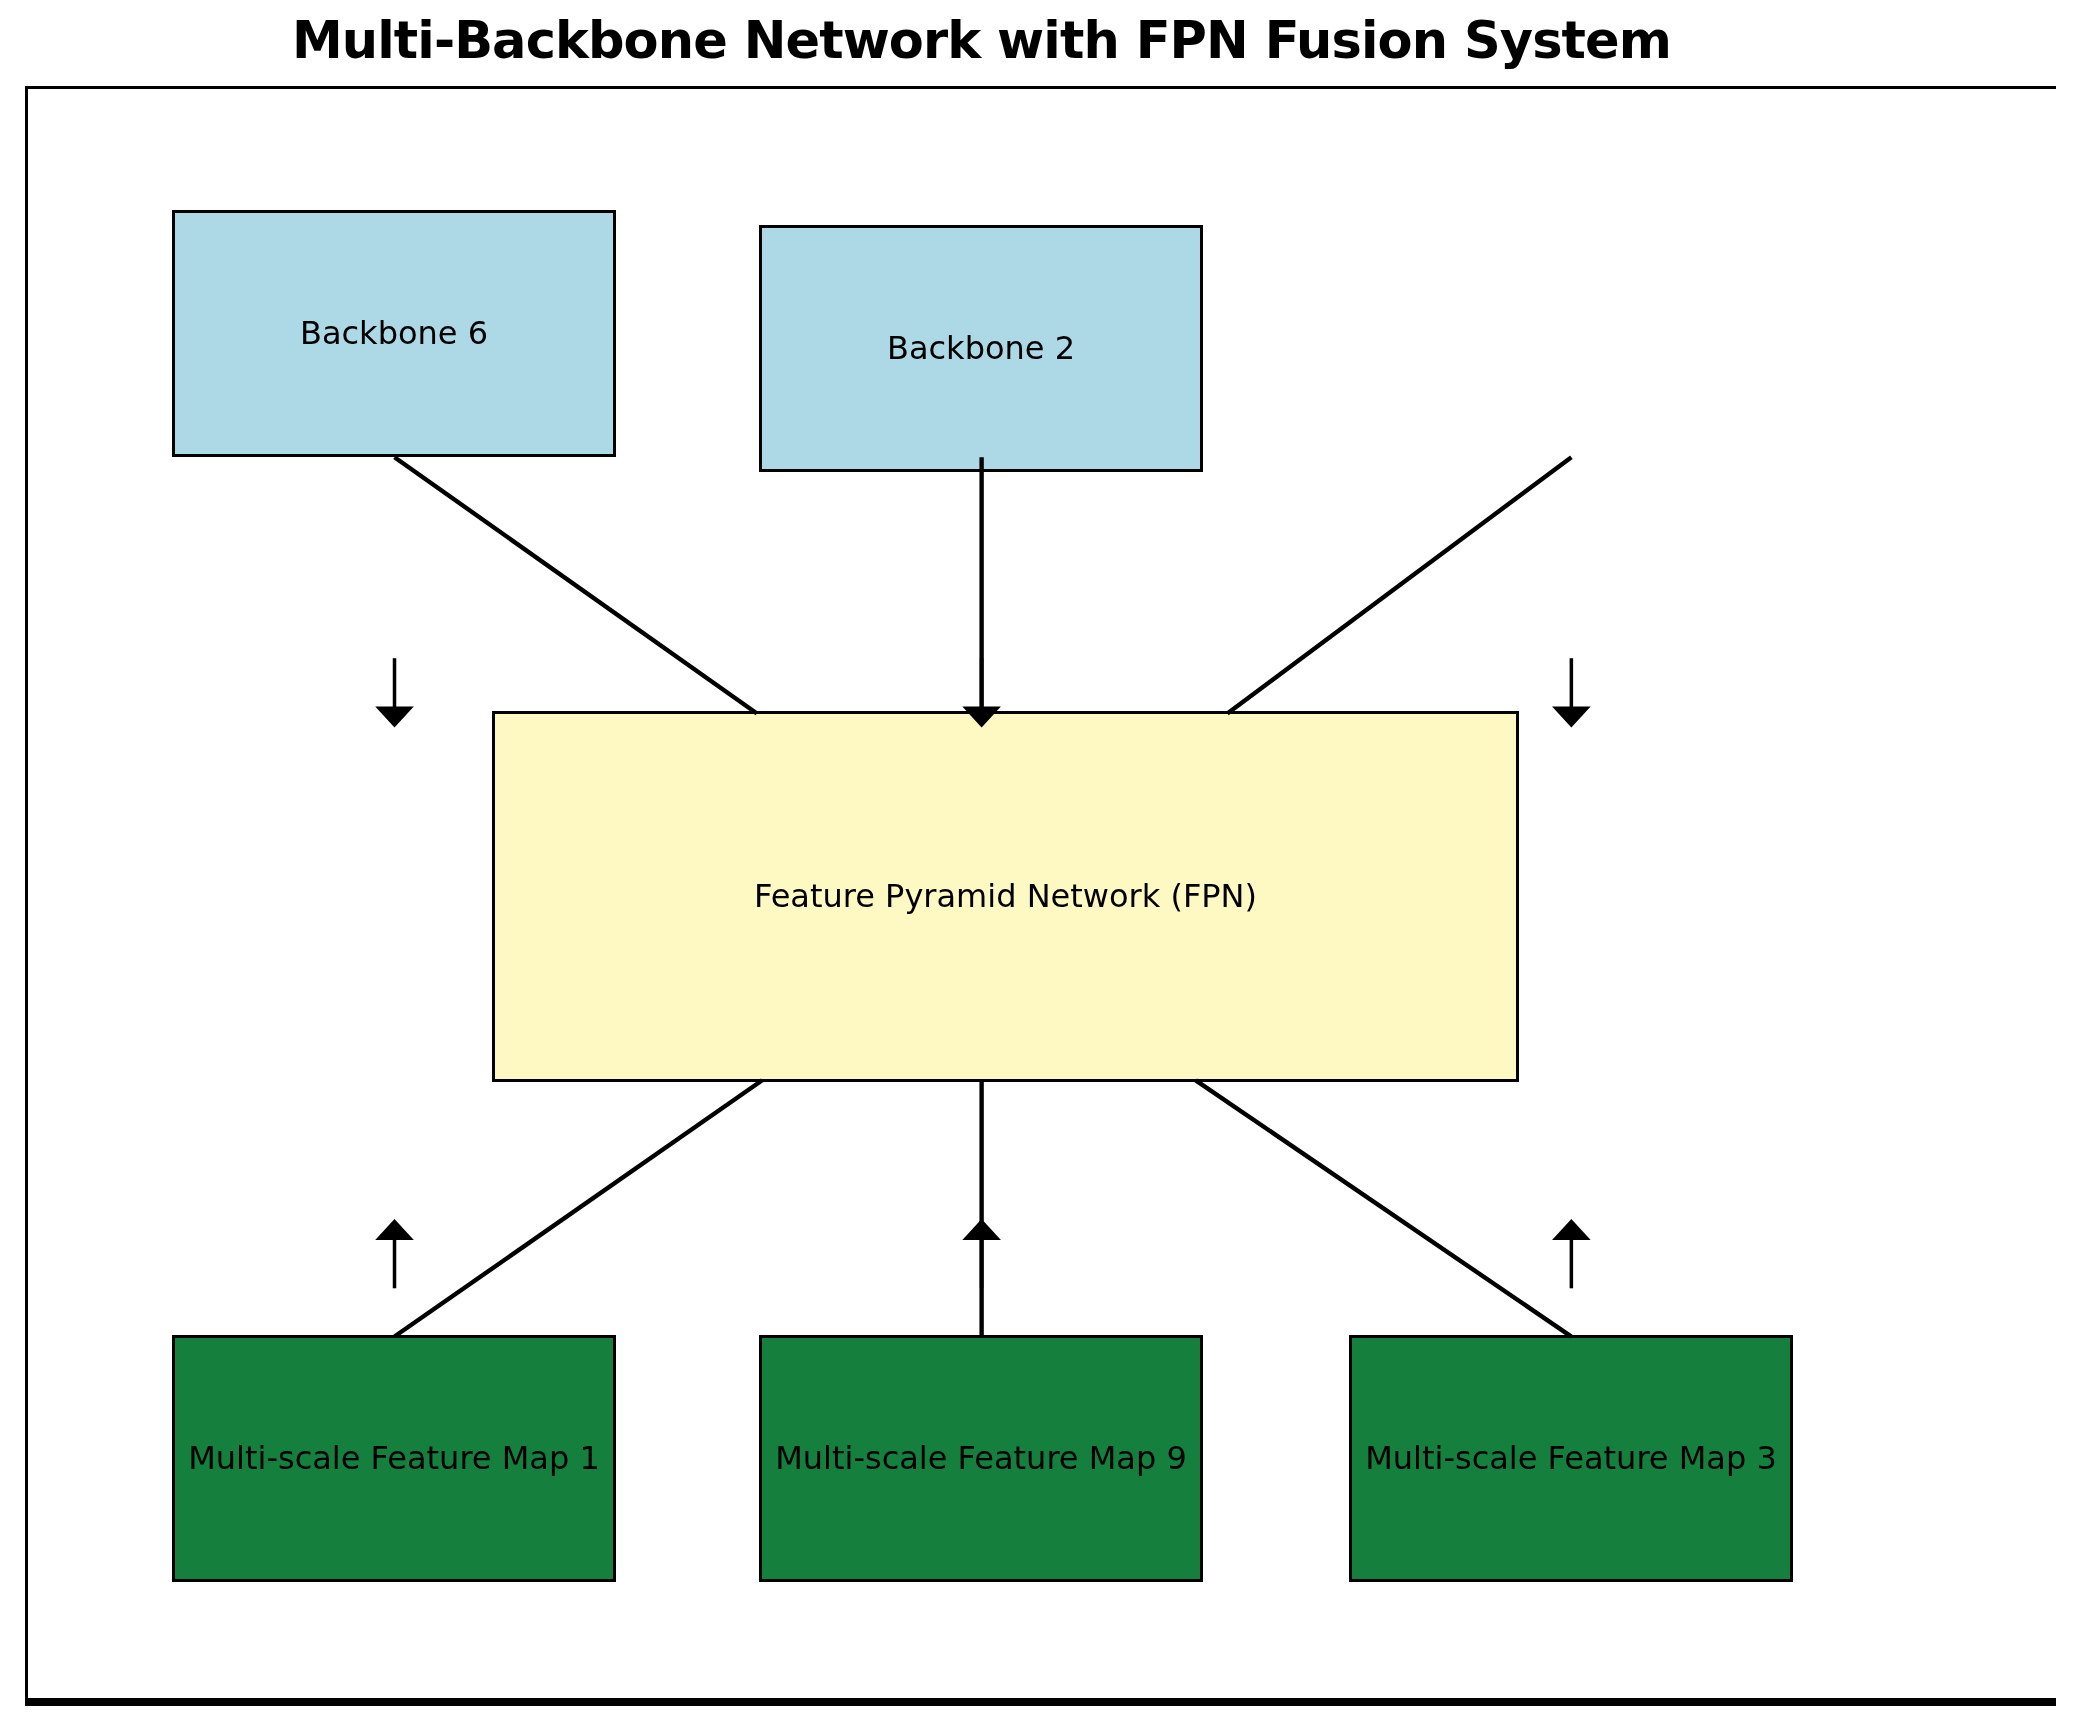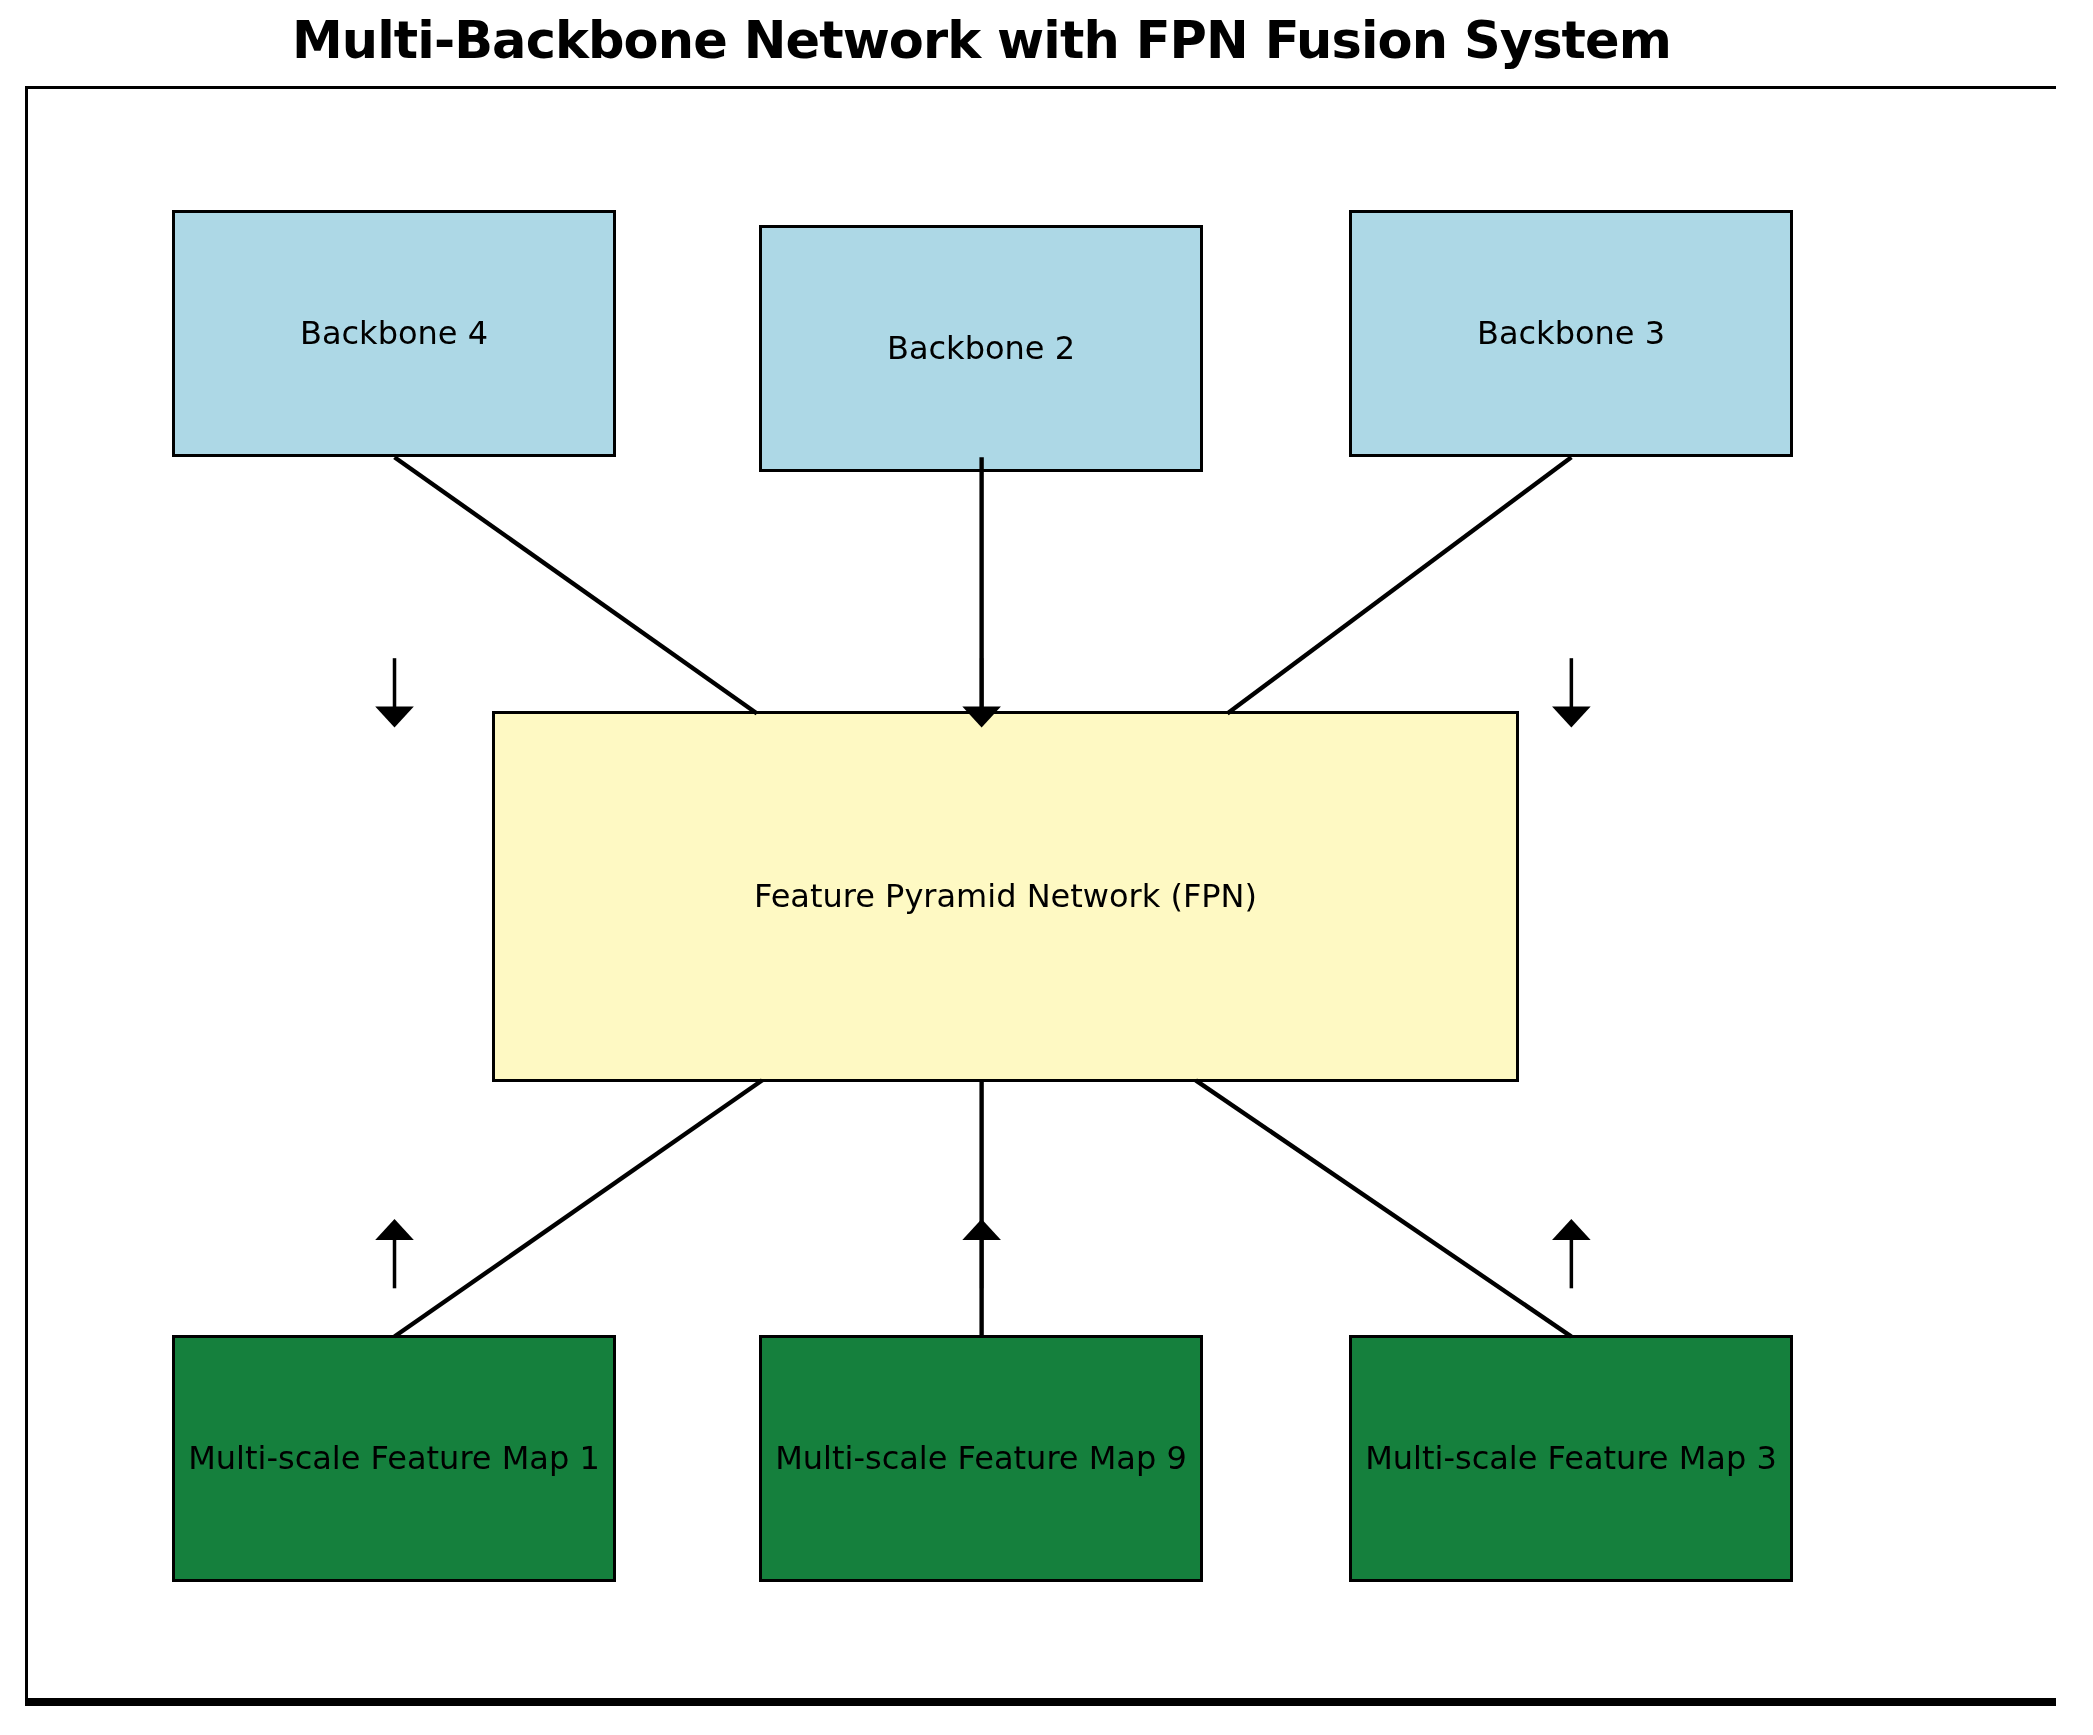--- a/index.html
+++ b/index.html
@@ -68,27 +68,24 @@
 </head>
 <body>
 
 <div class="canvas">
 
   <div class="diagram-title">Multi-Backbone Network with FPN Fusion System</div>
 
   <div class="outer-border"></div>
 
   <div class="node backbone backbone-1">
-    <span>Backbone 4</span>
+    <span>Backbone 6</span>
   </div>
   <div class="node backbone backbone-2">
     <span>Backbone 2</span>
-  </div>
-  <div class="node backbone backbone-3">
-    <span>Backbone 3</span>
   </div>
 
   <div class="node fpn-box">
     <span>Feature Pyramid Network (FPN)</span>
   </div>
 
   <div class="node feature-map feature-map-1">
     <span>Multi-scale Feature Map 1</span>
   </div>
   <div class="node feature-map feature-map-2">

